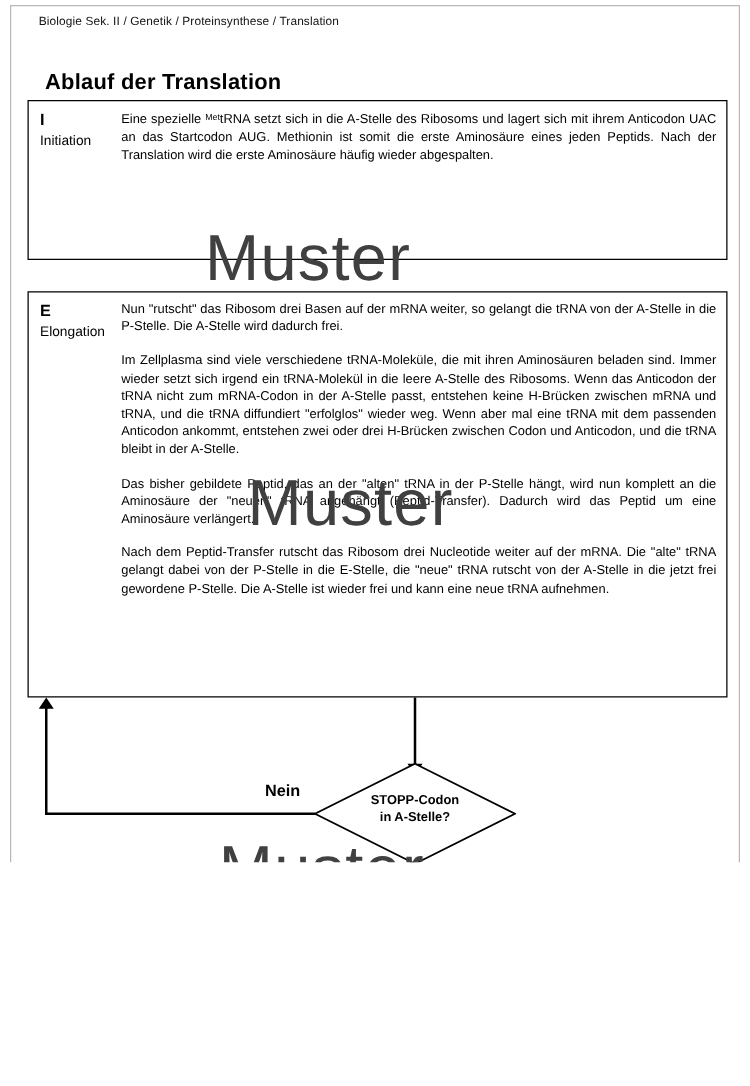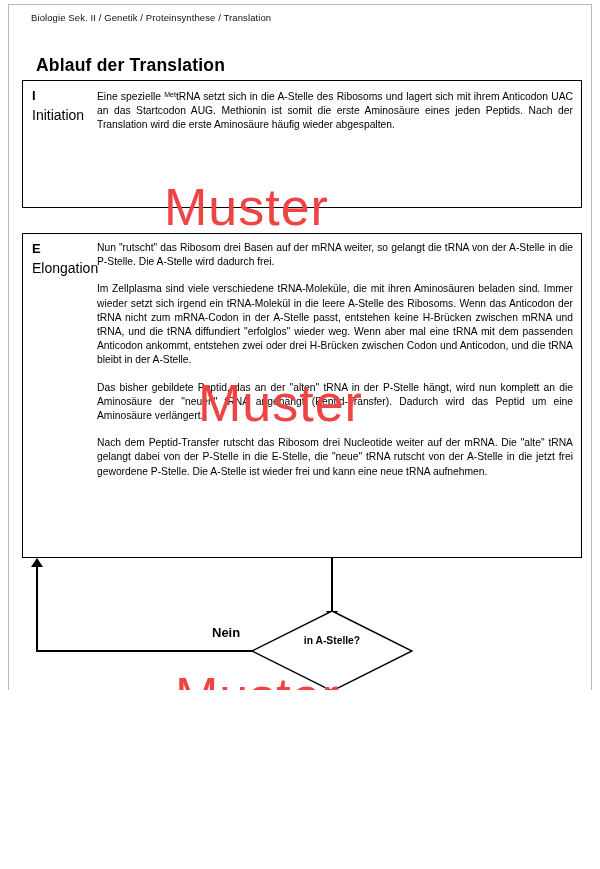--- a/index.html
+++ b/index.html
@@ -59,21 +59,21 @@
     position: absolute;
     left: 9px;
     top: 7px;
     font-size: 13px;
     font-weight: bold;
   }
   .step-name {
     position: absolute;
     left: 9px;
     top: 26px;
-    font-size: 14px;
+    font-size: 11px;
   }
   .step-body {
     position: absolute;
     left: 74px;
     top: 7px;
     right: 8px;
     font-size: 10.3px;
     line-height: 14.2px;
     text-align: justify;
   }
@@ -177,21 +177,21 @@
     font-size: 11px;
   }
   .footer a {
     color: #1a33cc;
     text-decoration: underline;
   }
 
   
   .watermark {
     position: absolute;
-    color: #ef4444;
+    color: #404040;
     font-size: 52px;
     font-weight: normal;
     letter-spacing: 1px;
     pointer-events: none;
     white-space: nowrap;
     text-align: center;
   }
   #wm1 { left: 164px; top: 177px; }
   #wm2 { left: 198px; top: 373px; }
   #wm3 { left: 175px; top: 666px; }
@@ -227,20 +227,21 @@
   </div>
 
   <div class="vline" id="flow1"></div>
   <div class="arrowhead-down" id="flow1-head"></div>
 
   <div id="decision">
     <svg class="diamond-fill" viewBox="0 0 162 82">
       <polygon points="81,1 161,41 81,81 1,41" fill="#ffffff" stroke="#000000" stroke-width="1.4"></polygon>
     </svg>
     <div class="dtext">
+      <div>STOPP-Codon</div>
       <div>in A-Stelle?</div>
     </div>
   </div>
 
   <div id="nein-label">Nein</div>
   <div class="hline" id="nein-h"></div>
   <div class="vline" id="nein-v"></div>
   <div id="nein-head"></div>
 
   <div class="vline" id="ja-v"></div>

